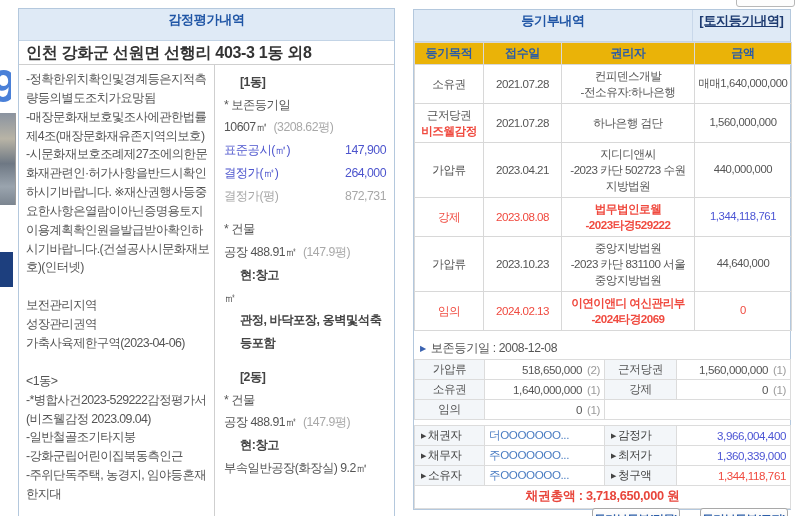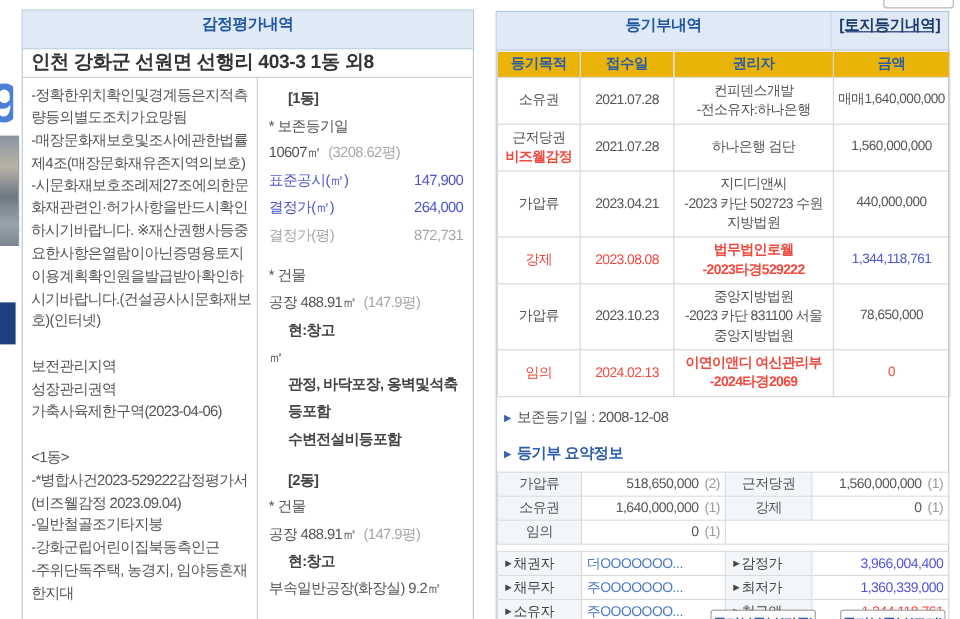--- a/index.html
+++ b/index.html
@@ -127,21 +127,20 @@
           </div>
         <div class="kv grayrow">
             <span>결정가(평)</span>
             <span>872,731</span>
           </div>
         <div class="gap">* 건물</div>
         <div><span>공장 488.91㎡</span><span class="pyeong">(147.9평)</span></div>
         <div class="d-bold">현:창고</div>
         <div>㎡</div>
         <div class="d-bold">관정, 바닥포장, 옹벽및석축등포함</div>
-        <div class="d-bold">수변전설비등포함</div>
         <div class="d-bold gap">[2동]</div>
         <div>* 건물</div>
         <div><span>공장 488.91㎡</span><span class="pyeong">(147.9평)</span></div>
         <div class="d-bold">현:창고</div>
         <div><span>부속일반공장(화장실) 9.2㎡</span></div>
 
       </div>
     </div>
   </section>
 
@@ -215,38 +214,37 @@
         <tr>
           <td>
               <div>가압류</div>
             </td>
           <td>2023.10.23</td>
           <td>
               <div>중앙지방법원</div>
               <div>-2023 카단 831100 서울</div>
               <div>중앙지방법원</div>
             </td>
-          <td class="amt">78,650,000</td>
+          <td class="amt">44,640,000</td>
         </tr>
         <tr class="rowred">
           <td>
               <div>임의</div>
             </td>
           <td>2024.02.13</td>
           <td>
               <div class="bold1">이연이앤디 여신관리부</div>
               <div class="bold1">-2024타경2069</div>
             </td>
           <td class="amt red">0</td>
         </tr>
       </tbody>
     </table>
 
     <div class="notice"><span class="tri">▶</span><span>보존등기일 : 2008-12-08</span></div>
-    <div class="sumtitle"><span class="tri">▶</span><span>등기부 요약정보</span></div>
 
     <table class="sumtable">
       <colgroup>
           <col style="width:70px">
           <col style="width:120px">
           <col style="width:72px">
           <col style="width:114px">
         </colgroup>
       <tbody>
           <tr>

